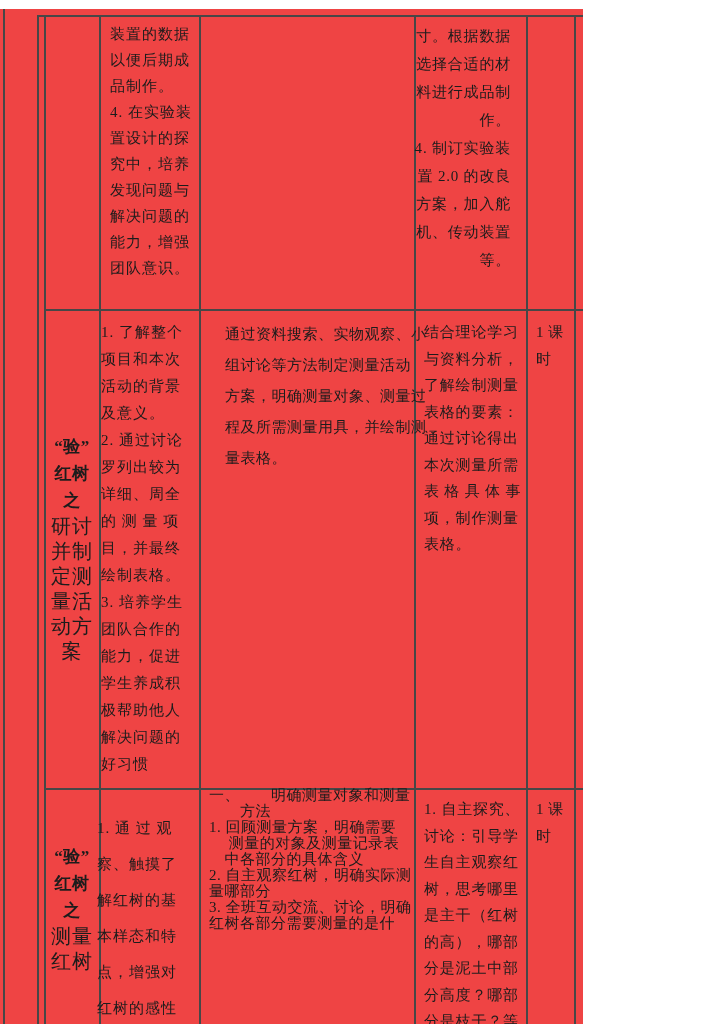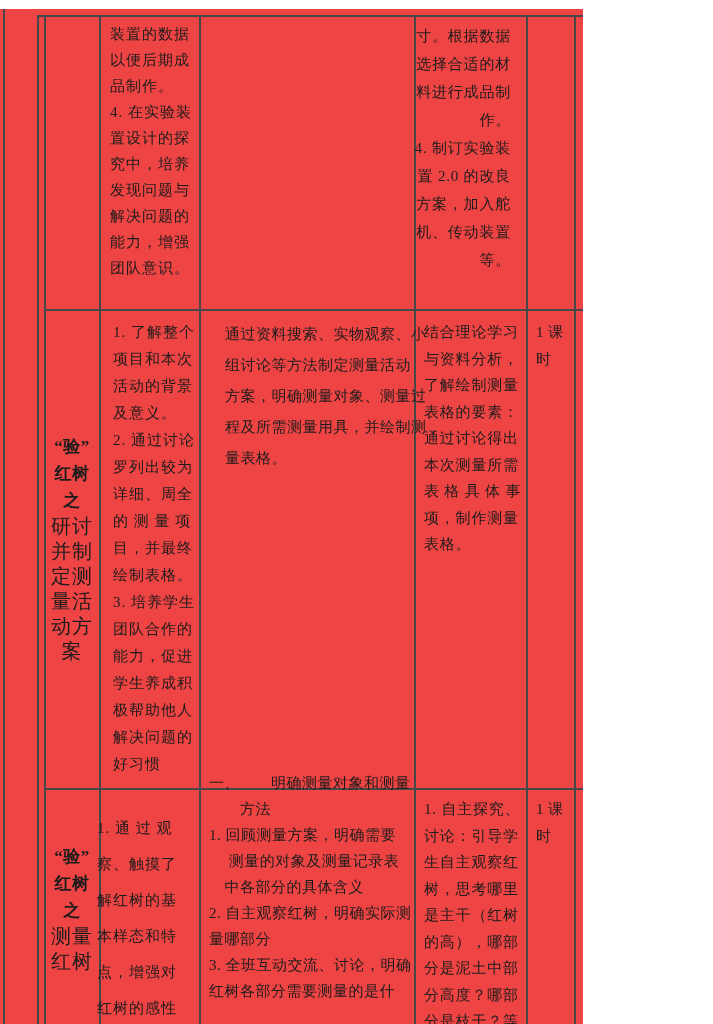--- a/index.html
+++ b/index.html
@@ -70,21 +70,21 @@
     <div class="hd-bold">“验”
 红树
 之</div>
     <div class="hd-norm">研讨
 并制
 定测
 量活
 动方
 案</div>
   </div>
-  <div class="cell obj" style="left:101px;top:302px;width:96px;height:475px;padding:8px 2px 0 12px;line-height:27px;">1. 了解整个
+  <div class="cell obj" style="left:101px;top:302px;width:96px;height:475px;padding:8px 2px 0 0;line-height:27px;">1. 了解整个
 项目和本次
 活动的背景
 及意义。
 2. 通过讨论
 罗列出较为
 详细、周全
 的 测 量 项
 目，并最终
 绘制表格。
 3. 培养学生
@@ -121,21 +121,21 @@
   </div>
   <div class="cell obj" style="left:88px;top:781px;width:96px;height:237px;padding:20px 2px 0 9px;line-height:36px;">1. 通 过 观
 察、触摸了
 解红树的基
 本样态和特
 点，增强对
 红树的感性
 认识。
 2. 掌握测量
 长 度 的 方</div>
-  <div class="cell" style="left:201px;top:741px;width:206px;height:237px;padding:20px 4px 0 8px;line-height:26px;">一、　　明确测量对象和测量
+  <div class="cell" style="left:201px;top:758px;width:206px;height:237px;padding:20px 4px 0 8px;line-height:16px;">一、　　明确测量对象和测量
 　　方法
 1. 回顾测量方案，明确需要
 　 测量的对象及测量记录表
 　中各部分的具体含义
 2. 自主观察红树，明确实际测
 量哪部分
 3. 全班互动交流、讨论，明确
 红树各部分需要测量的是什</div>
   <div class="cell out" style="left:416px;top:781px;width:108px;height:237px;padding:6px 2px 4px 8px;line-height:26.5px;">1. 自主探究、
 讨论：引导学

